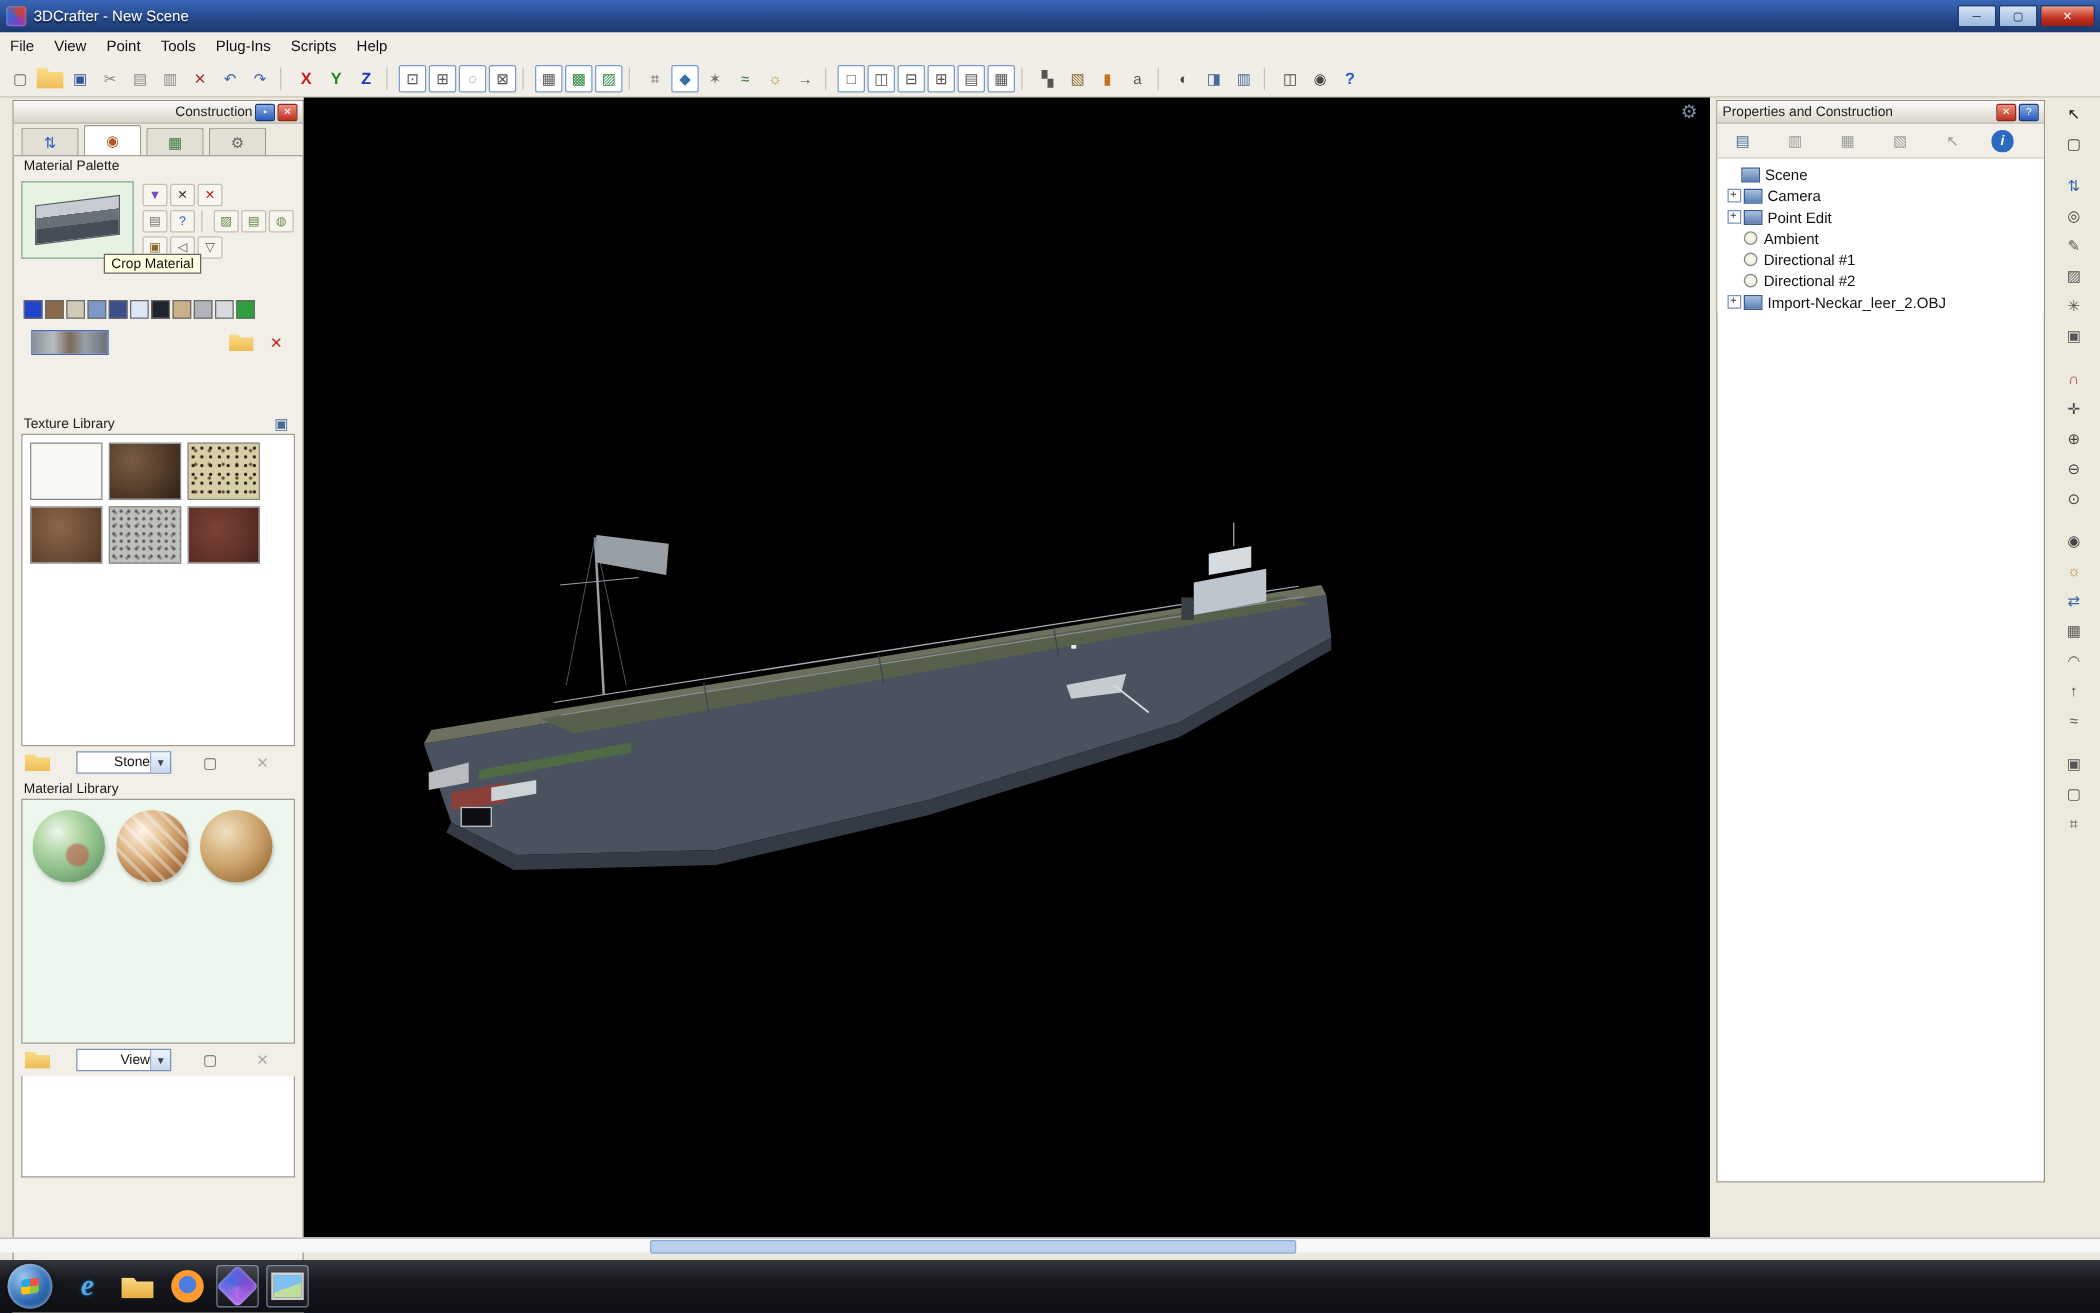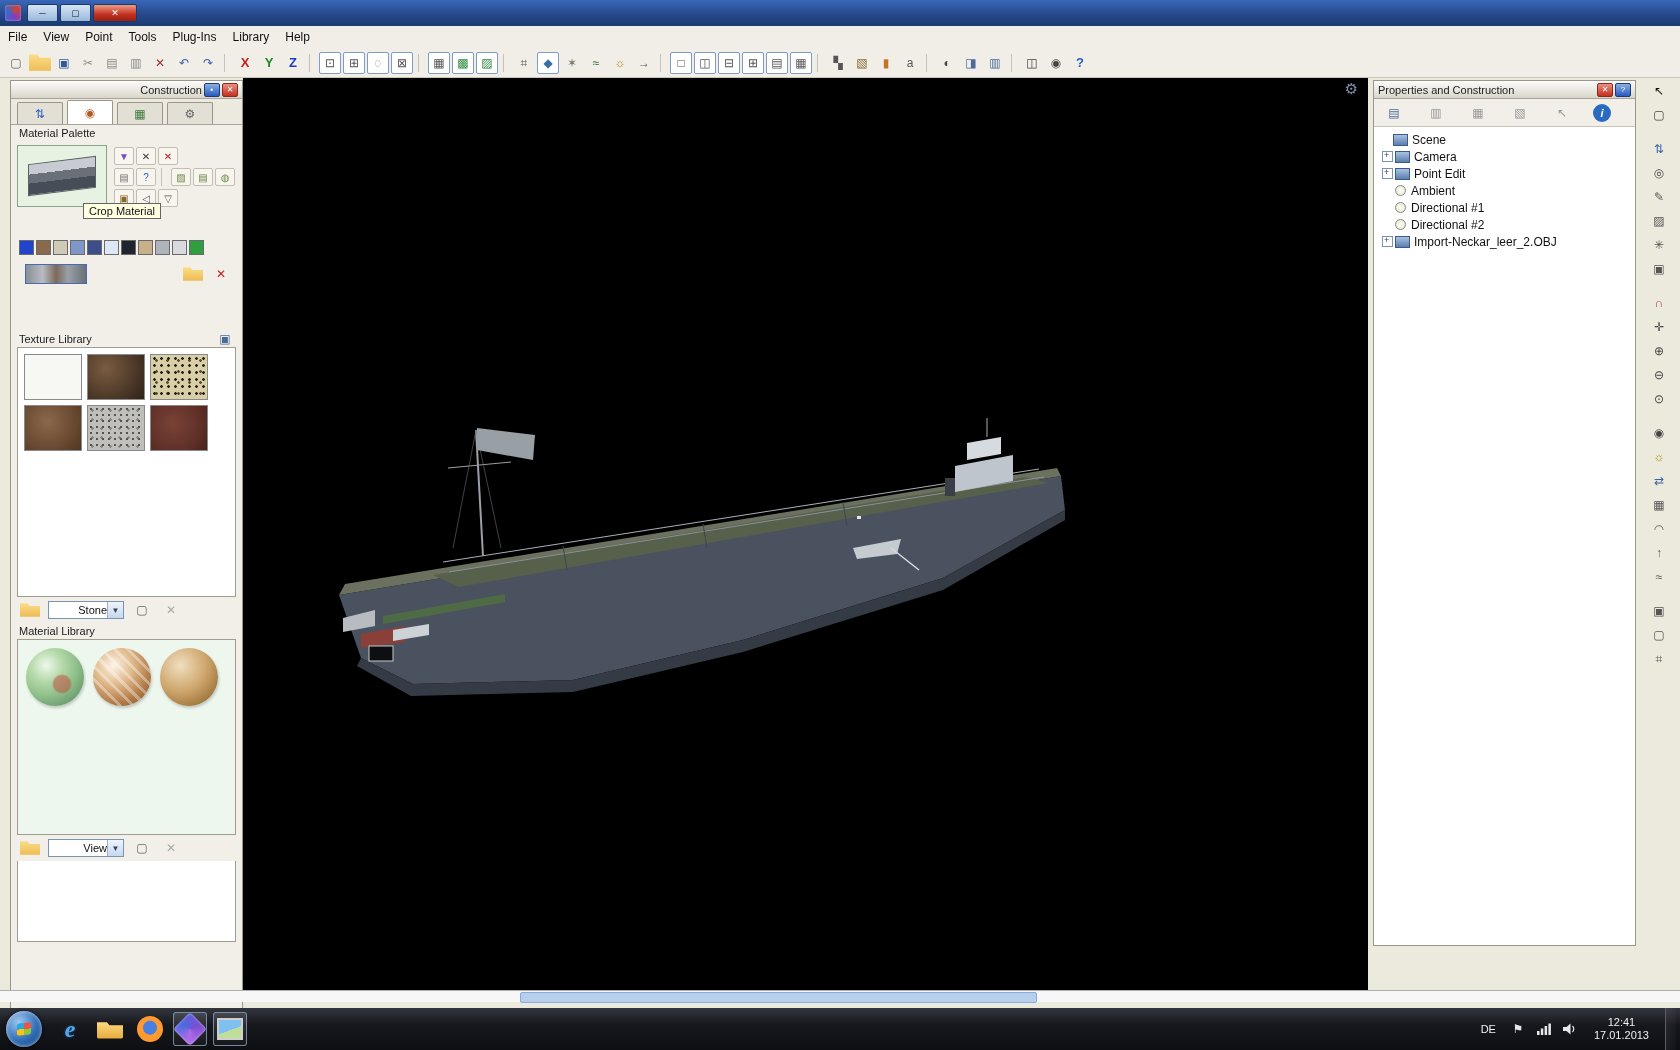--- a/index.html
+++ b/index.html
@@ -68,21 +68,21 @@
   .spacer40{height:40px;}
   .libbox{margin:0 6px;border:1px solid #a09c90;background:#fff;box-sizing:border-box;}
   .tex-lib{height:250px;padding:6px;display:flex;flex-wrap:wrap;gap:5px;align-content:flex-start;}
   .texthumb{width:58px;height:46px;border:1px solid #8a8a8a;box-sizing:border-box;}
   .t1{background:#f7f7f4;}
   .t2{background:radial-gradient(circle at 32% 30%,#7a5c40,#4a3626 65%,#2e2118);}
   .t3{background-color:#d8cfa6;background-image:radial-gradient(#241f16 1px,transparent 1.6px),radial-gradient(#5a4a30 1px,transparent 1.6px);background-size:7px 7px,11px 11px;}
   .t4{background:radial-gradient(circle at 40% 35%,#8a684c,#6a4a32 60%,#503622);}
   .t5{background-color:#bfbfbd;background-image:radial-gradient(#57534a 1px,transparent 1.5px),radial-gradient(#8a857a 1px,transparent 1.5px);background-size:6px 6px,9px 9px;}
   .t6{background:radial-gradient(circle at 40% 40%,#7a4236,#5e3028 65%,#46231c);}
-  .lib-footer{height:26px;display:flex;align-items:center;gap:7px;padding:0 8px;}
+  .lib-footer{height:26px;display:flex;align-items:center;gap:20px;padding:0 8px;}
   .dd{width:76px;height:18px;background:#fff;border:1px solid #7a92b4;display:flex;align-items:center;box-sizing:border-box;}
   .dd .txt{flex:1;font-size:11px;padding-left:4px;color:#111;}
   .dd .arr{width:15px;height:100%;border-left:1px solid #9ab0cc;background:linear-gradient(#eef4fc,#c6d8ee);
     display:flex;align-items:center;justify-content:center;font-size:8px;color:#345;}
   .lib-footer .tbi{width:18px;height:16px;}
   .mat-lib{height:196px;background:#edf7ed;padding:8px;display:flex;gap:9px;align-content:flex-start;flex-wrap:wrap;}
   .sphere{width:58px;height:58px;border-radius:50%;box-shadow:1px 2px 3px #0003;}
   .s1{background:radial-gradient(circle at 62% 62%,rgba(190,80,64,.55) 0 16%,transparent 20%),
       radial-gradient(circle at 35% 30%,#eef8ea,#b4d8a8 30%,#8fbf8a 55%,#6f9f72 78%,#567f58);}
   .s2{background:repeating-linear-gradient(45deg,rgba(255,255,255,.35) 0 3px,transparent 3px 9px),
@@ -138,34 +138,35 @@
   .showdesk{width:10px;height:42px;border-left:1px solid #5a5d66;background:linear-gradient(90deg,#ffffff10,#ffffff04);}
 </style>
 </head>
 <body>
 
 <div class="screen">
   <div class="window">
 
     <div class="titlebar">
       <span class="app-ico"></span>
+      <span class="tb-title">3DCrafter - New Scene</span>
       <span class="winbtns">
         <span class="wb">─</span>
         <span class="wb">▢</span>
         <span class="wb close">✕</span>
       </span>
     </div>
 
     <div class="menubar">
       <span class="mi">File</span>
       <span class="mi">View</span>
       <span class="mi">Point</span>
       <span class="mi">Tools</span>
       <span class="mi">Plug-Ins</span>
-      <span class="mi">Library</span>
+      <span class="mi">Scripts</span>
       <span class="mi">Help</span>
     </div>
 
     <div class="toolbar">
         <span class="tbi" style="color: rgb(102, 102, 102);">▢</span>
         <span class="tbi i-folder"></span>
         <span class="tbi" style="color: rgb(51, 88, 154);">▣</span>
         <span class="tbi" style="color: rgb(136, 136, 136);">✂</span>
         <span class="tbi" style="color: rgb(136, 136, 136);">▤</span>
         <span class="tbi" style="color: rgb(136, 136, 136);">▥</span>
@@ -465,37 +466,14 @@
     <div class="task-ic">
         <div class="ffox"></div>
       </div>
     <div class="task-ic active">
         <div class="cube3d"></div>
       </div>
     <div class="task-ic active">
         <div class="imgvw"></div>
       </div>
 
-    <div class="tray">
-      <span class="lang">DE</span>
-      <span class="tray-ic">⚑</span>
-      <span class="tray-ic">
-        <svg width="14" height="12" viewBox="0 0 14 12">
-            <rect x="0" y="8" width="2.5" height="4" fill="#e8e8ea"></rect>
-            <rect x="3.8" y="5.5" width="2.5" height="6.5" fill="#e8e8ea"></rect>
-            <rect x="7.6" y="3" width="2.5" height="9" fill="#e8e8ea"></rect>
-            <rect x="11.4" y="0.5" width="2.5" height="11.5" fill="#e8e8ea"></rect>
-          </svg>
-      </span>
-      <span class="tray-ic">
-        <svg width="14" height="12" viewBox="0 0 14 12">
-            <polygon points="0,4 3.5,4 7.5,0.5 7.5,11.5 3.5,8 0,8" fill="#e8e8ea"></polygon>
-            <path d="M9.5 3 q2.5 3 0 6" stroke="#e8e8ea" fill="none" stroke-width="1.2"></path>
-          </svg>
-      </span>
-      <div class="clock">
-        <div>12:41</div>
-        <div>17.01.2013</div>
-      </div>
-      <div class="showdesk"></div>
-    </div>
   </div>
 </div>
 
 </body></html>

